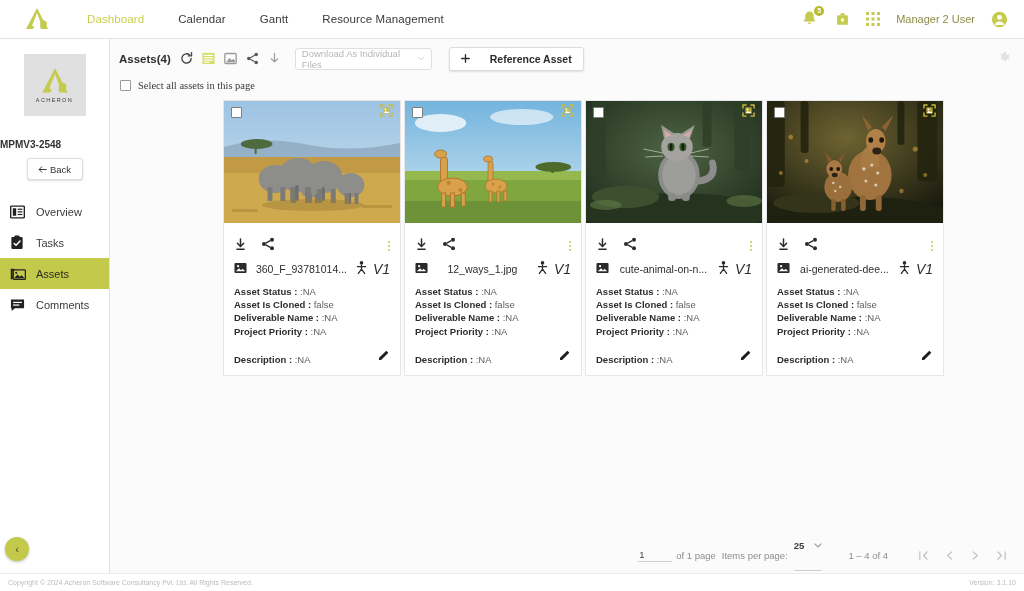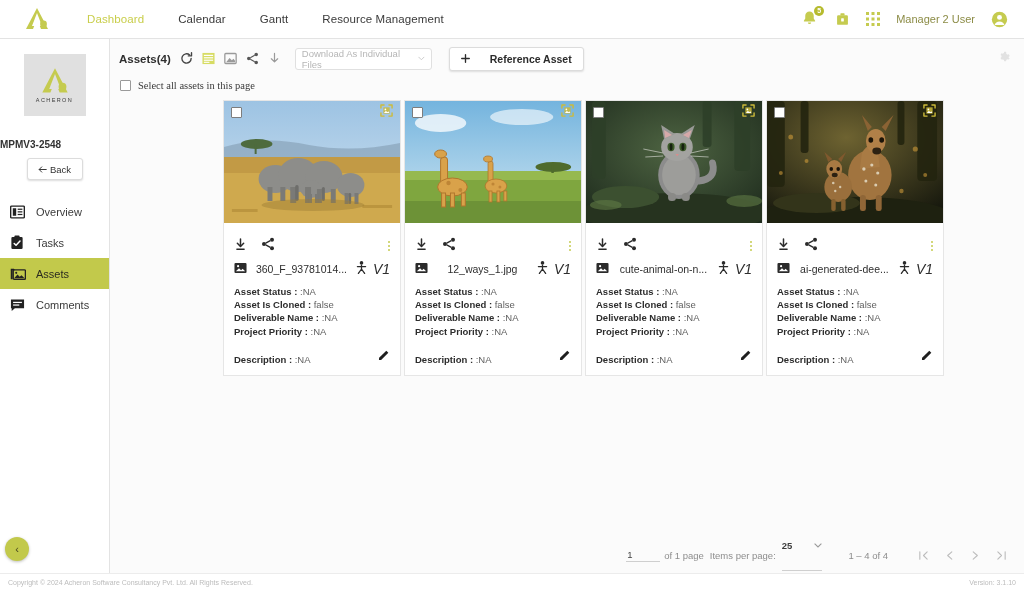--- a/index.html
+++ b/index.html
@@ -175,21 +175,21 @@
     gap: 0px; padding-right: 10px; font-size: 9.5px; color: #8d8d8d;
   }
   .page-input {
     width: 34px; border: none; border-bottom: 1px solid #cfcfcf;
     font-size: 9.5px; color: #444; outline: none; padding: 0 0 1px 1px;
     font-family: "Liberation Sans", sans-serif; background: transparent;
   }
   .pg-lbl { margin: 0 6px 0 4px; }
   .ipp-lbl { margin-right: 6px; }
   .ipp-sel {
-    display: flex; align-items: center; gap: 22px;
+    display: flex; align-items: center; gap: 10px;
     border-bottom: 1px solid #cfcfcf; padding-bottom: 19px; cursor: pointer;
   }
   .ipp-val { font-size: 9.5px; color: #3d3d3d; font-weight: bold; }
   .range-lbl { margin: 0 22px 0 26px; }
   .pg-btn {
     width: 26px; height: 26px; display: flex;
     align-items: center; justify-content: center;
     color: #b9b9b9; cursor: pointer; font-size: 12px;
   }
 

